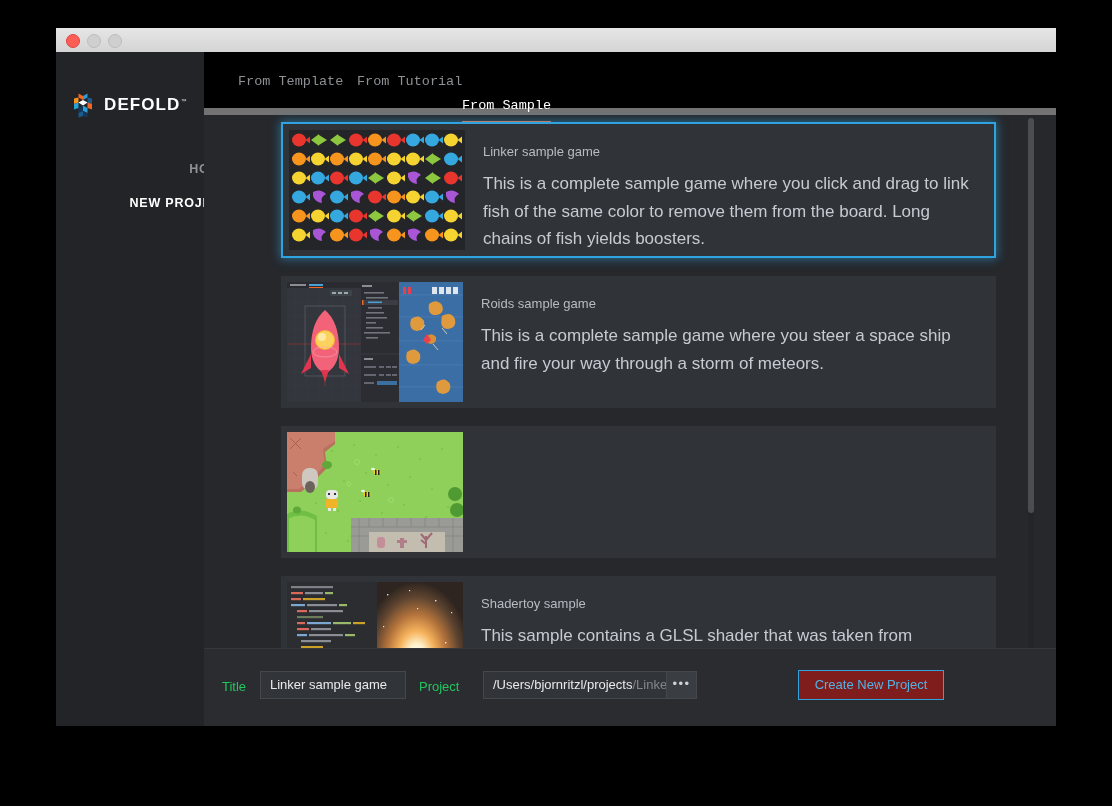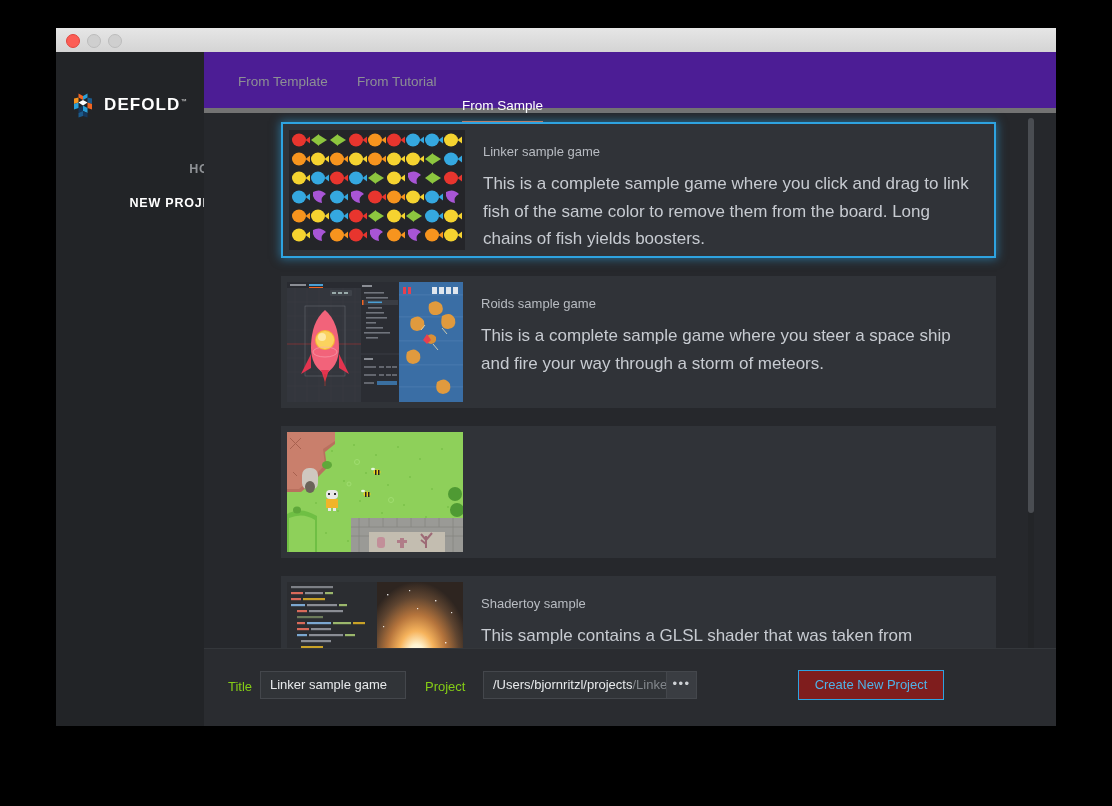--- a/index.html
+++ b/index.html
@@ -115,22 +115,23 @@
     width: 852px;
     height: 674px;
     background: #26282c;
   }
 
   .tabbar {
     position: absolute;
     left: 0; top: 0;
     width: 852px;
     height: 56px;
-    background: #4c1d95;
-    border-bottom: 5px solid #737373;
+    background: #000000;
+    border-bottom: 7px solid #737373;
+    font-family: Liberation Mono, monospace;
   }
   .tab {
     position: absolute;
     top: 22px;
     font-size: 13.5px;
     color: #8d9094;
     cursor: pointer;
     padding-bottom: 10px;
   }
   .tab.active { color: #ffffff; }
@@ -227,23 +228,22 @@
     left: 0;
     bottom: 0;
     width: 852px;
     height: 77px;
     background: #2a2c30;
     border-top: 1px solid #34373b;
   }
   .bb-label {
     position: absolute;
     top: 30px;
-    color: #84cc16;
+    color: #22c55e;
     font-size: 13px;
-    margin-left: 6px;
   }
   .bb-label.title-label { left: 18px; }
   .bb-label.location-label { left: 215px; }
 
   .field {
     position: absolute;
     top: 22px;
     height: 28px;
     background: #313438;
     border: 1px solid #44474c;

